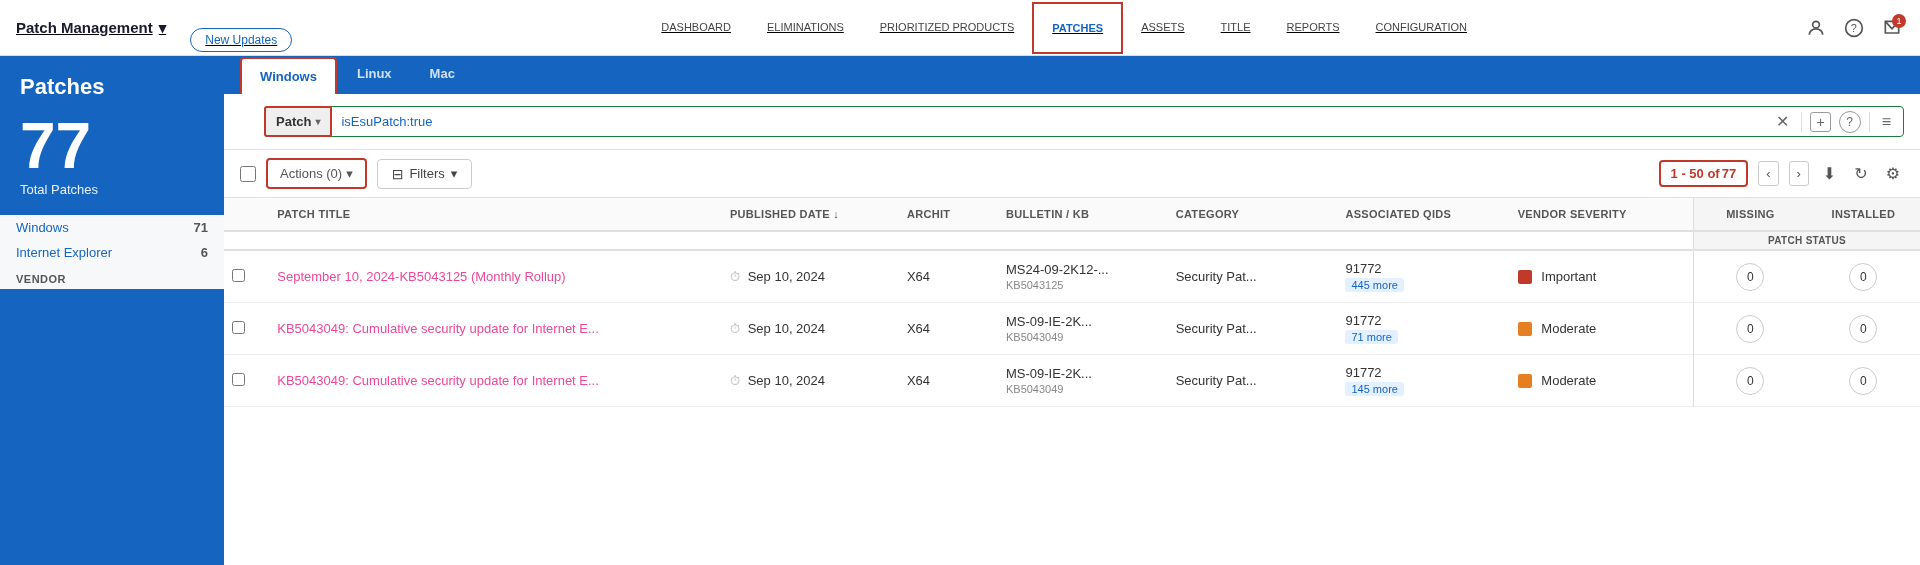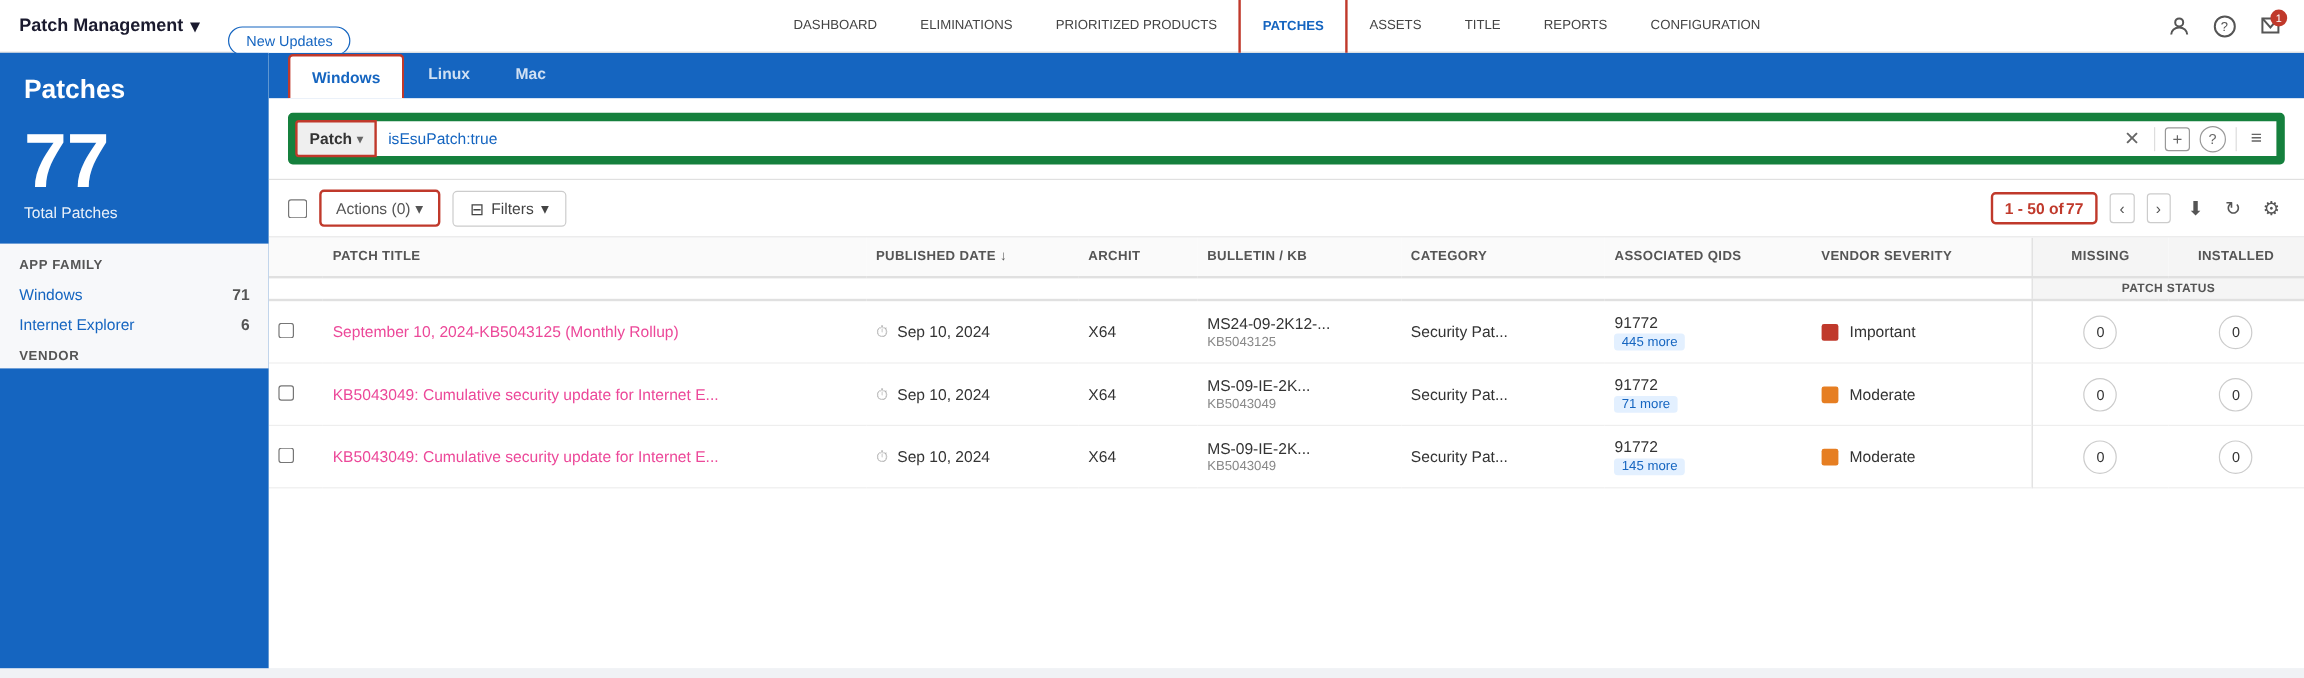--- a/index.html
+++ b/index.html
@@ -1,21 +1,21 @@
 <!DOCTYPE html>
 <html><head>
   <meta charset="utf-8">
   <style>
     * { box-sizing: border-box; margin: 0; padding: 0; }
     body { font-family: -apple-system, BlinkMacSystemFont, 'Segoe UI', Arial, sans-serif; font-size: 13px; background: #f0f2f5; overflow: hidden; }
 
     
     .top-nav {
       display: flex; align-items: center; background: #fff; border-bottom: 1px solid #ddd;
-      height: 44px; padding: 0 16px; gap: 0;
+      height: 56px; padding: 0 16px; gap: 0; text-decoration: underline;
     }
     .app-title {
       display: flex; align-items: center; gap: 6px; font-weight: 700; font-size: 15px; color: #1a1a2e;
       margin-right: 24px; white-space: nowrap;
     }
     .new-updates-btn {
       background: #fff; border: 1px solid #1565c0; color: #1565c0; border-radius: 16px;
       padding: 4px 14px; font-size: 12px; cursor: pointer; margin-right: 32px; white-space: nowrap; margin-top: 24px;
     }
     .nav-links { display: flex; align-items: center; gap: 0; flex: 1; justify-content: center; }
@@ -50,21 +50,21 @@
     
     .os-tabs { display: flex; align-items: center; background: #1565c0; padding: 0 16px; gap: 2px; }
     .os-tab {
       padding: 10px 18px; font-size: 13px; font-weight: 600; color: rgba(255,255,255,0.8);
       cursor: pointer; border-bottom: 3px solid transparent;
     }
     .os-tab.active { color: #fff; background: #fff; color: #1565c0; border-radius: 4px 4px 0 0; border: 2px solid #c0392b; border-bottom: none; margin-bottom: -1px; }
 
     
     .search-area { background: #fff; padding: 12px 16px; border-bottom: 1px solid #e0e0e0; }
-    .search-row { display: flex; align-items: center; border: 7px solid #15803d; border-radius: 4px; background: #fff; }
+    .search-row { display: flex; align-items: center; border: 1px solid #15803d; border-radius: 4px; background: #fff; margin-left: 24px; }
     .search-filter-btn {
       display: flex; align-items: center; gap: 4px; padding: 6px 10px;
       border-right: 1px solid #bbb; font-size: 13px; font-weight: 600; color: #333;
       cursor: pointer; white-space: nowrap; border: 2px solid #c0392b; border-radius: 3px 0 0 3px; margin: -1px;
     }
     .search-filter-btn .chevron { font-size: 10px; color: #666; }
     .search-input {
       flex: 1; border: none; outline: none; padding: 6px 10px; font-size: 13px; color: #1565c0; background: transparent;
     }
     .search-actions { display: flex; align-items: center; gap: 8px; padding: 0 8px; }
@@ -169,21 +169,20 @@
 </div>
 
 <div class="main-layout">
 
   <div class="sidebar">
     <div class="sidebar-header">Patches</div>
     <div class="sidebar-count">77</div>
     <div class="sidebar-count-label">Total Patches</div>
 
     <div class="sidebar-section">
-      <div class="sidebar-section-title">APP FAMILY</div>
       <div class="sidebar-item">
         <span class="label">Windows</span>
         <span class="count">71</span>
       </div>
       <div class="sidebar-item">
         <span class="label">Internet Explorer</span>
         <span class="count">6</span>
       </div>
       <div class="sidebar-vendor">VENDOR</div>
     </div>

